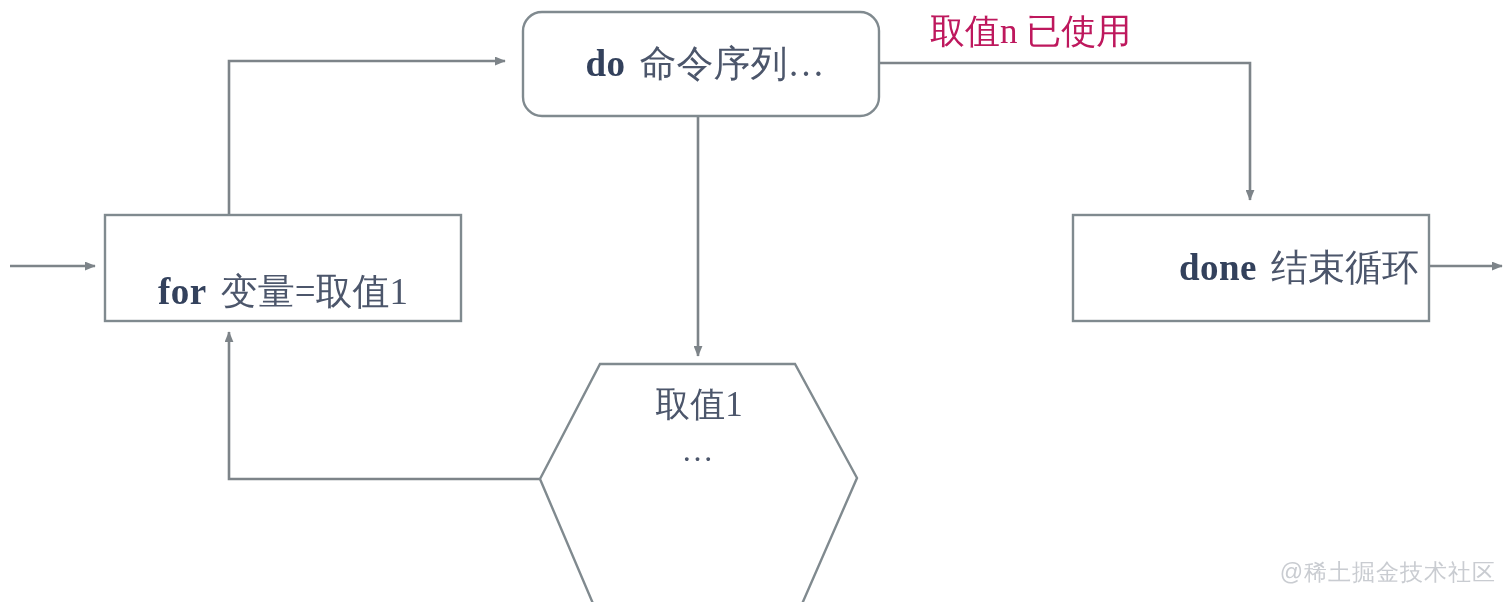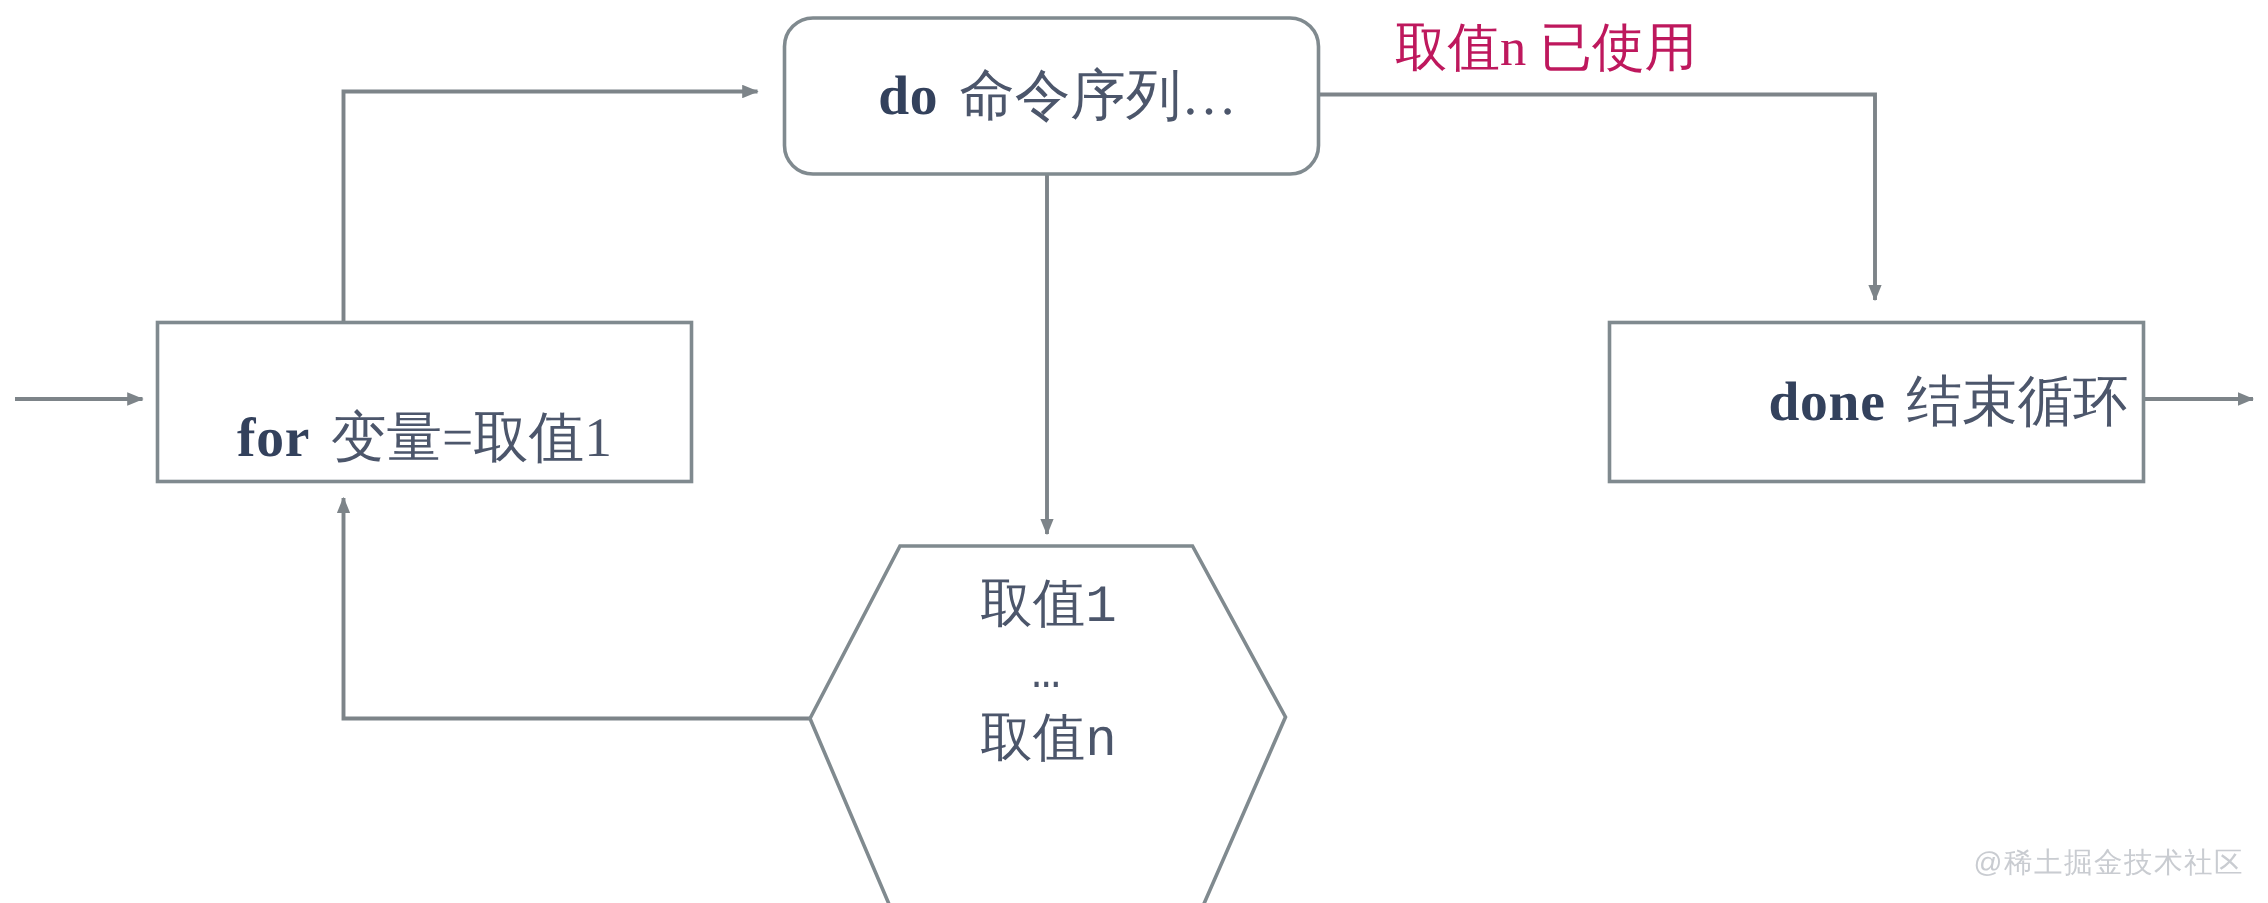--- a/index.html
+++ b/index.html
@@ -68,21 +68,20 @@
   #label-done {
     left: 1073px; top: 215px; width: 356px; height: 106px; padding-left: 48px;
   }
   #label-hex {
     left: 540px; top: 374px; width: 318px; height: 228px;
     display: block;
     font-size: 35px;
     line-height: 1.33;
     padding-top: 8px;
     box-sizing: border-box;
-    font-family: Liberation Mono, monospace;
   }
   #label-hex .hex-line {
     display: block;
     text-align: center;
   }
   #label-hex .hex-ellipsis {
     letter-spacing: 3px;
     font-size: 32px;
   }
   #edge-label-used {
@@ -91,21 +90,21 @@
     top: 8px;
     font-size: 35px;
     color: #be185d;
     white-space: nowrap;
     font-family: "Liberation Serif", "DejaVu Serif", serif;
   }
   #watermark {
     position: absolute;
     right: 16px;
     bottom: 14px;
-    font-size: 19px;
+    font-size: 23px;
     color: #c9ccd1;
     letter-spacing: 1px;
     font-family: "Liberation Sans", "DejaVu Sans", sans-serif;
     white-space: nowrap;
   }
 </style>
 </head>
 <body>
 
 <div id="canvas">
@@ -146,20 +145,19 @@
     <span><span class="kw">do</span><span class="kw-gap"></span><span>命令序列…</span></span>
   </div>
 
   <div class="node-label" id="label-done">
     <span><span class="kw">done</span><span class="kw-gap"></span><span>结束循环</span></span>
   </div>
 
   <div class="node-label" id="label-hex">
     <span class="hex-line">取值1</span>
     <span class="hex-line hex-ellipsis">…</span>
-    <span class="hex-line">取值n</span>
   </div>
 
   <div id="edge-label-used">取值n 已使用</div>
 
   <div id="watermark">@稀土掘金技术社区</div>
 
 </div>
 
 </body></html>

